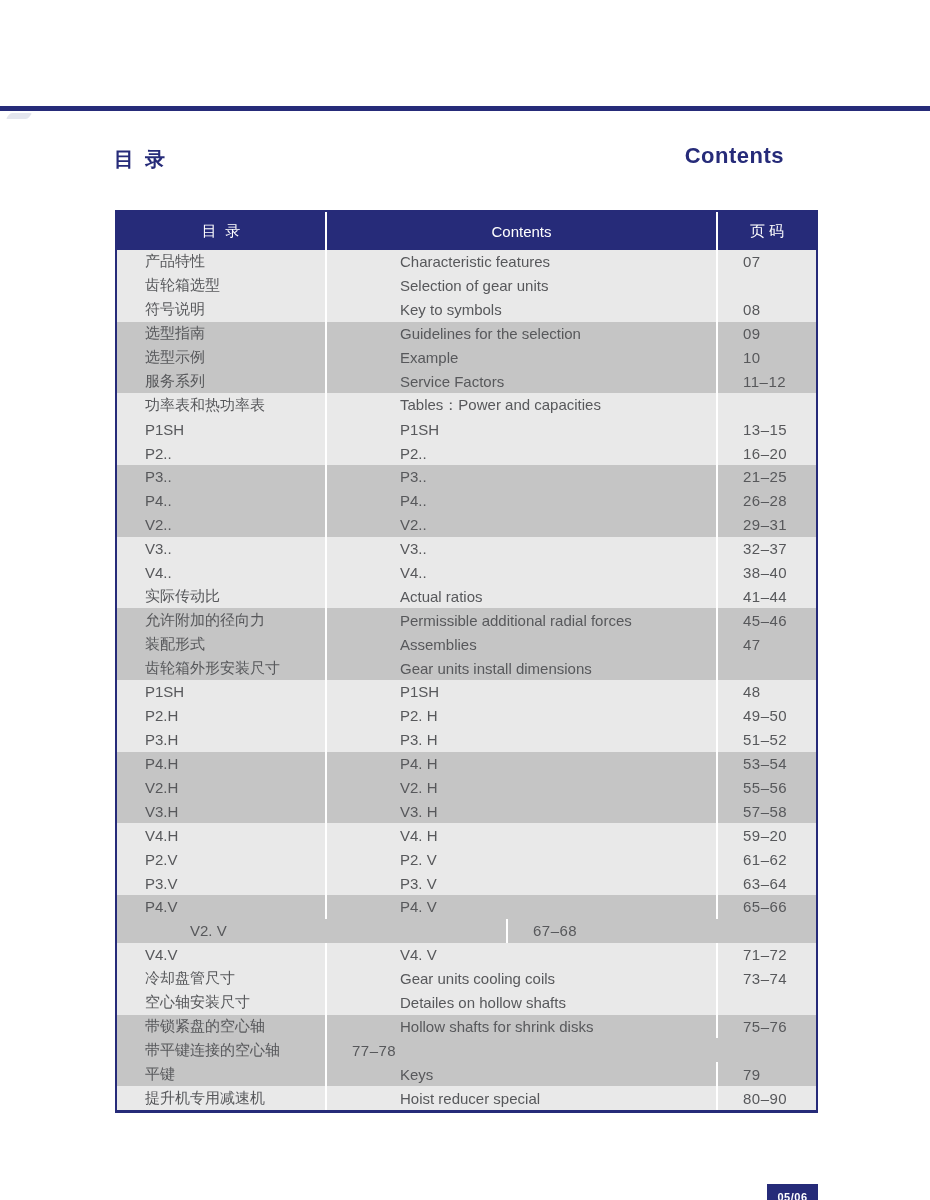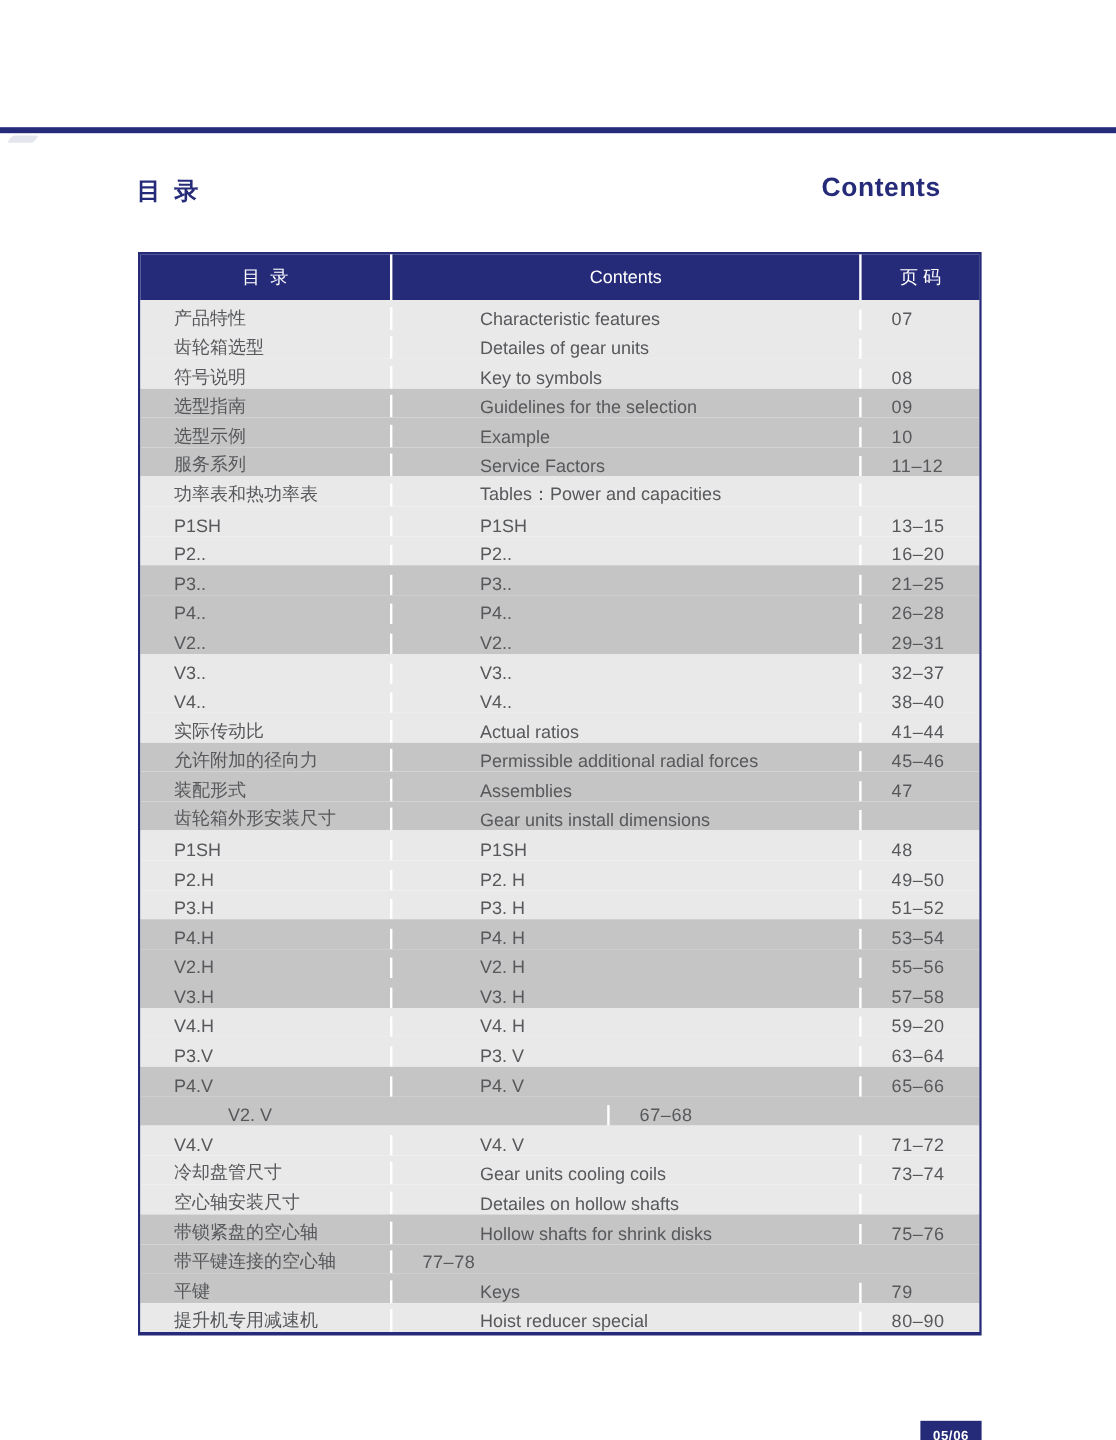--- a/index.html
+++ b/index.html
@@ -25,21 +25,21 @@
     position:absolute;left:115px;top:210px;width:703px;height:903px;
     box-sizing:border-box;border:solid var(--navy);border-width:2px 2px 3px 2px;background:#ffffff;
   }
   .thead{display:flex;height:38px;background:var(--navy);color:#ffffff;}
   .th{display:flex;align-items:center;justify-content:center;box-sizing:border-box;font-size:15px;white-space:pre;}
   .th-zh{width:210px;border-right:2px solid #ffffff;}
   .th-en{width:391px;border-right:2px solid #ffffff;}
   .th-page{flex:1;}
 
   .tbody{height:860px;display:flex;flex-direction:column;}
-  .trow{flex:1;display:flex;min-height:0;align-items:flex-end;}
+  .trow{flex:1;display:flex;min-height:0;}
   .trow.light{background:var(--row-light);}
   .trow.dark{background:var(--row-dark);}
   .td{display:flex;align-items:center;box-sizing:border-box;font-size:15px;color:var(--row-text);white-space:pre;overflow:hidden;}
   .td-zh{width:210px;padding-left:28px;border-right:2px solid #ffffff;}
   .td-en{width:391px;padding-left:73px;border-right:2px solid #ffffff;}
   .td-page{flex:1;padding-left:25px;letter-spacing:0.5px;}
 
   .footer-badge{
     position:absolute;left:767px;top:1184px;width:51px;height:30px;
     background:var(--navy);color:#ffffff;box-sizing:border-box;
@@ -64,21 +64,21 @@
       <div class="th th-page">页 码</div>
     </div>
     <div class="tbody" id="tbody">
         <div class="trow light">
     <div class="td td-zh">产品特性</div>
     <div class="td td-en">Characteristic features</div>
     <div class="td td-page">07</div>
   </div>
         <div class="trow light">
     <div class="td td-zh">齿轮箱选型</div>
-    <div class="td td-en">Detailes of gear units</div>
+    <div class="td td-en">Selection of gear units</div>
     <div class="td td-page"></div>
   </div>
         <div class="trow light">
     <div class="td td-zh">符号说明</div>
     <div class="td td-en">Key to symbols</div>
     <div class="td td-page">08</div>
   </div>
         <div class="trow dark">
     <div class="td td-zh">选型指南</div>
     <div class="td td-en">Guidelines for the selection</div>
@@ -183,20 +183,25 @@
     <div class="td td-zh">V3.H</div>
     <div class="td td-en">V3. H</div>
     <div class="td td-page">57–58</div>
   </div>
         <div class="trow light">
     <div class="td td-zh">V4.H</div>
     <div class="td td-en">V4. H</div>
     <div class="td td-page">59–20</div>
   </div>
         <div class="trow light">
+    <div class="td td-zh">P2.V</div>
+    <div class="td td-en">P2. V</div>
+    <div class="td td-page">61–62</div>
+  </div>
+        <div class="trow light">
     <div class="td td-zh">P3.V</div>
     <div class="td td-en">P3. V</div>
     <div class="td td-page">63–64</div>
   </div>
         <div class="trow dark">
     <div class="td td-zh">P4.V</div>
     <div class="td td-en">P4. V</div>
     <div class="td td-page">65–66</div>
   </div>
         <div class="trow dark">

